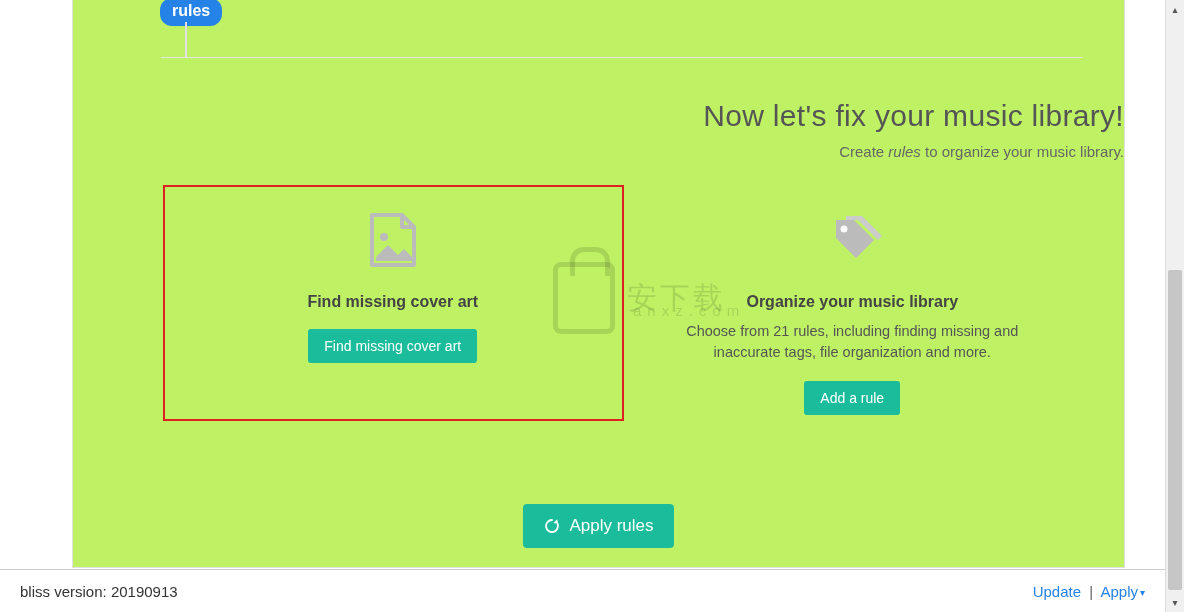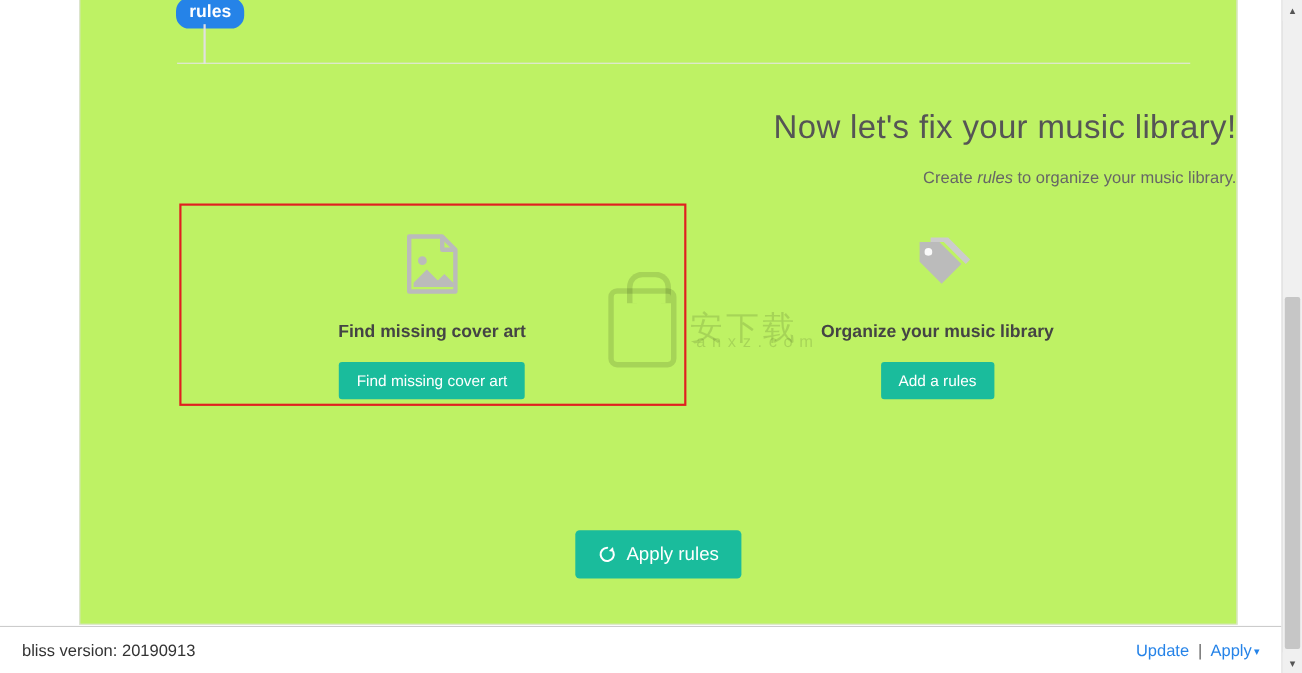--- a/index.html
+++ b/index.html
@@ -64,21 +64,21 @@
     top: 99px;
     text-align: right;
   }
   .hero h1 {
     font-size: 30px;
     font-weight: 300;
     color: #555;
     letter-spacing: 0.3px;
   }
   .hero p {
-    margin-top: 20px;
+    margin-top: 10px;
     font-size: 15px;
     color: #666;
   }
   .hero p em { font-style: italic; }
   .columns {
     position: absolute;
     top: 185px;
     left: 90px;
     right: 42px;
     display: flex;
@@ -122,21 +122,21 @@
     color: #fff;
     border: none;
     padding: 9px 16px;
     font-size: 14px;
     border-radius: 3px;
     cursor: pointer;
   }
   .apply-row {
     position: absolute;
     left: 0; right: 0;
-    top: 482px;
+    top: 504px;
     text-align: center;
     text-decoration: underline;
   }
   .btn-apply {
     background: #1abc9c;
     color: #fff;
     border: none;
     padding: 12px 20px;
     font-size: 17px;
     border-radius: 4px;
@@ -283,21 +283,22 @@
 
       <div class="col">
         <div class="icon-wrap">
           <svg width="60" height="52" viewBox="0 0 60 52">
             <path d="M14 6 h18 l20 20 l-18 18 l-20 -20 v-18 z" fill="#bbb"></path>
             <circle cx="22" cy="15" r="3.5" fill="#fafafa"></circle>
             <path d="M24 2 h16 l20 20 l-4 4 l-20 -20 h-12 z" fill="#ccc"></path>
           </svg>
         </div>
         <h3>Organize your music library</h3>
-        <button class="btn">Add a rules</button>
+        <p class="desc">Choose from 21 rules, including finding missing and inaccurate tags, file organization and more.</p>
+        <button class="btn">Add a rule</button>
       </div>
     </div>
 
     <div class="apply-row">
       <button class="btn-apply">
         <svg width="18" height="18" viewBox="0 0 24 24">
           <path d="M12 4 a8 8 0 1 0 7.5 5.2" fill="none" stroke="#fff" stroke-width="2.5" stroke-linecap="round"></path>
           <path d="M19 3 l1 6 l-6 -1 z" fill="#fff"></path>
         </svg>
         <span>Apply rules</span>

